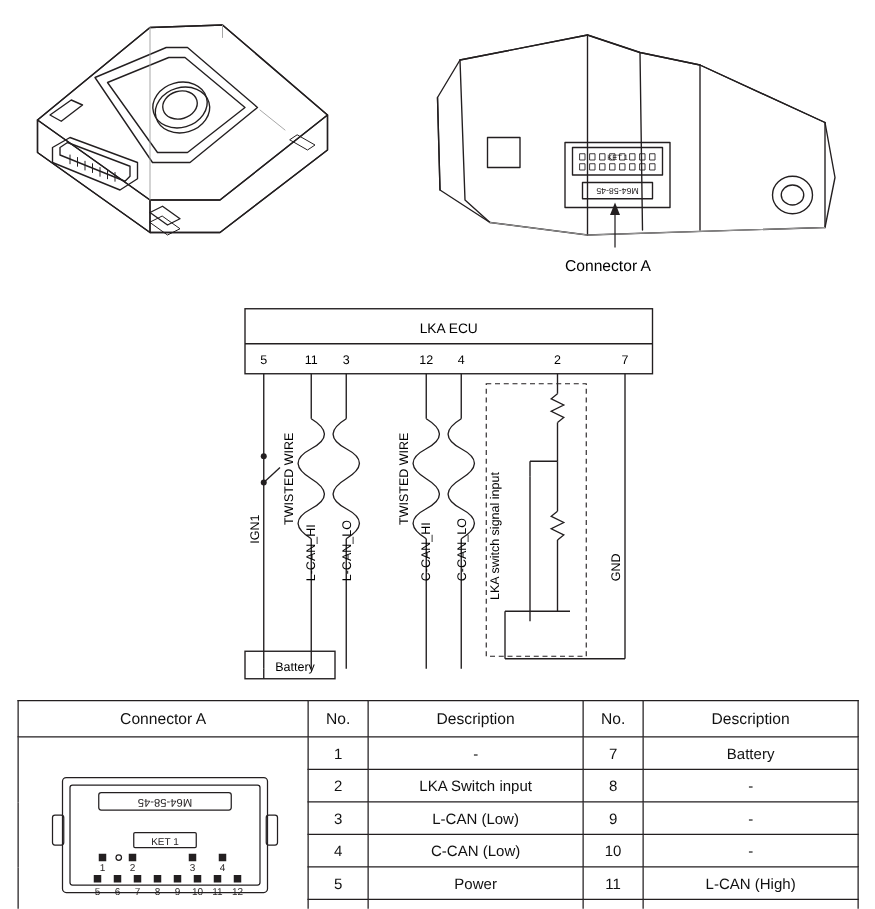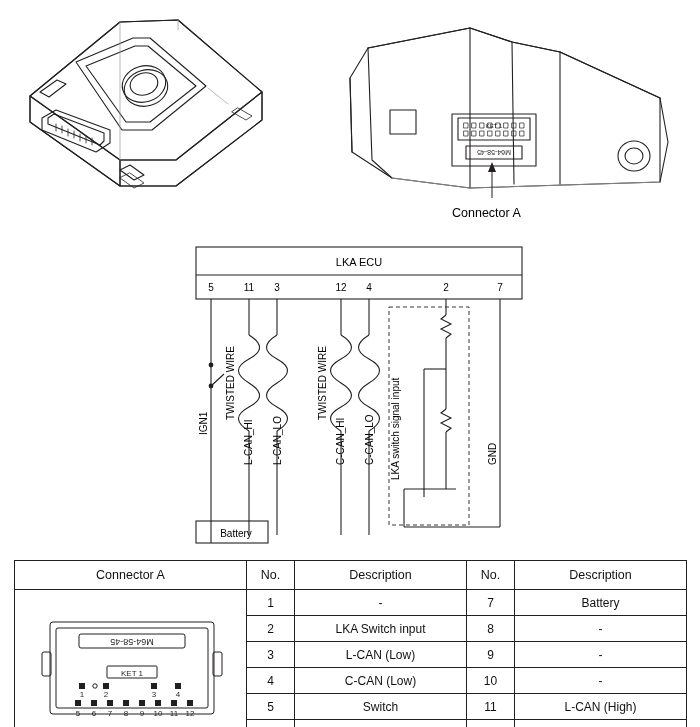--- a/index.html
+++ b/index.html
@@ -382,21 +382,21 @@
           <td>-</td>
         </tr>
         <tr>
           <td>4</td>
           <td>C-CAN (Low)</td>
           <td>10</td>
           <td>-</td>
         </tr>
         <tr>
           <td>5</td>
-          <td>Switch</td>
+          <td>Power</td>
           <td>11</td>
           <td>L-CAN (High)</td>
         </tr>
         <tr>
           <td>6</td>
           <td>-</td>
           <td>12</td>
           <td>C-CAN (High)</td>
         </tr>
       </tbody>

